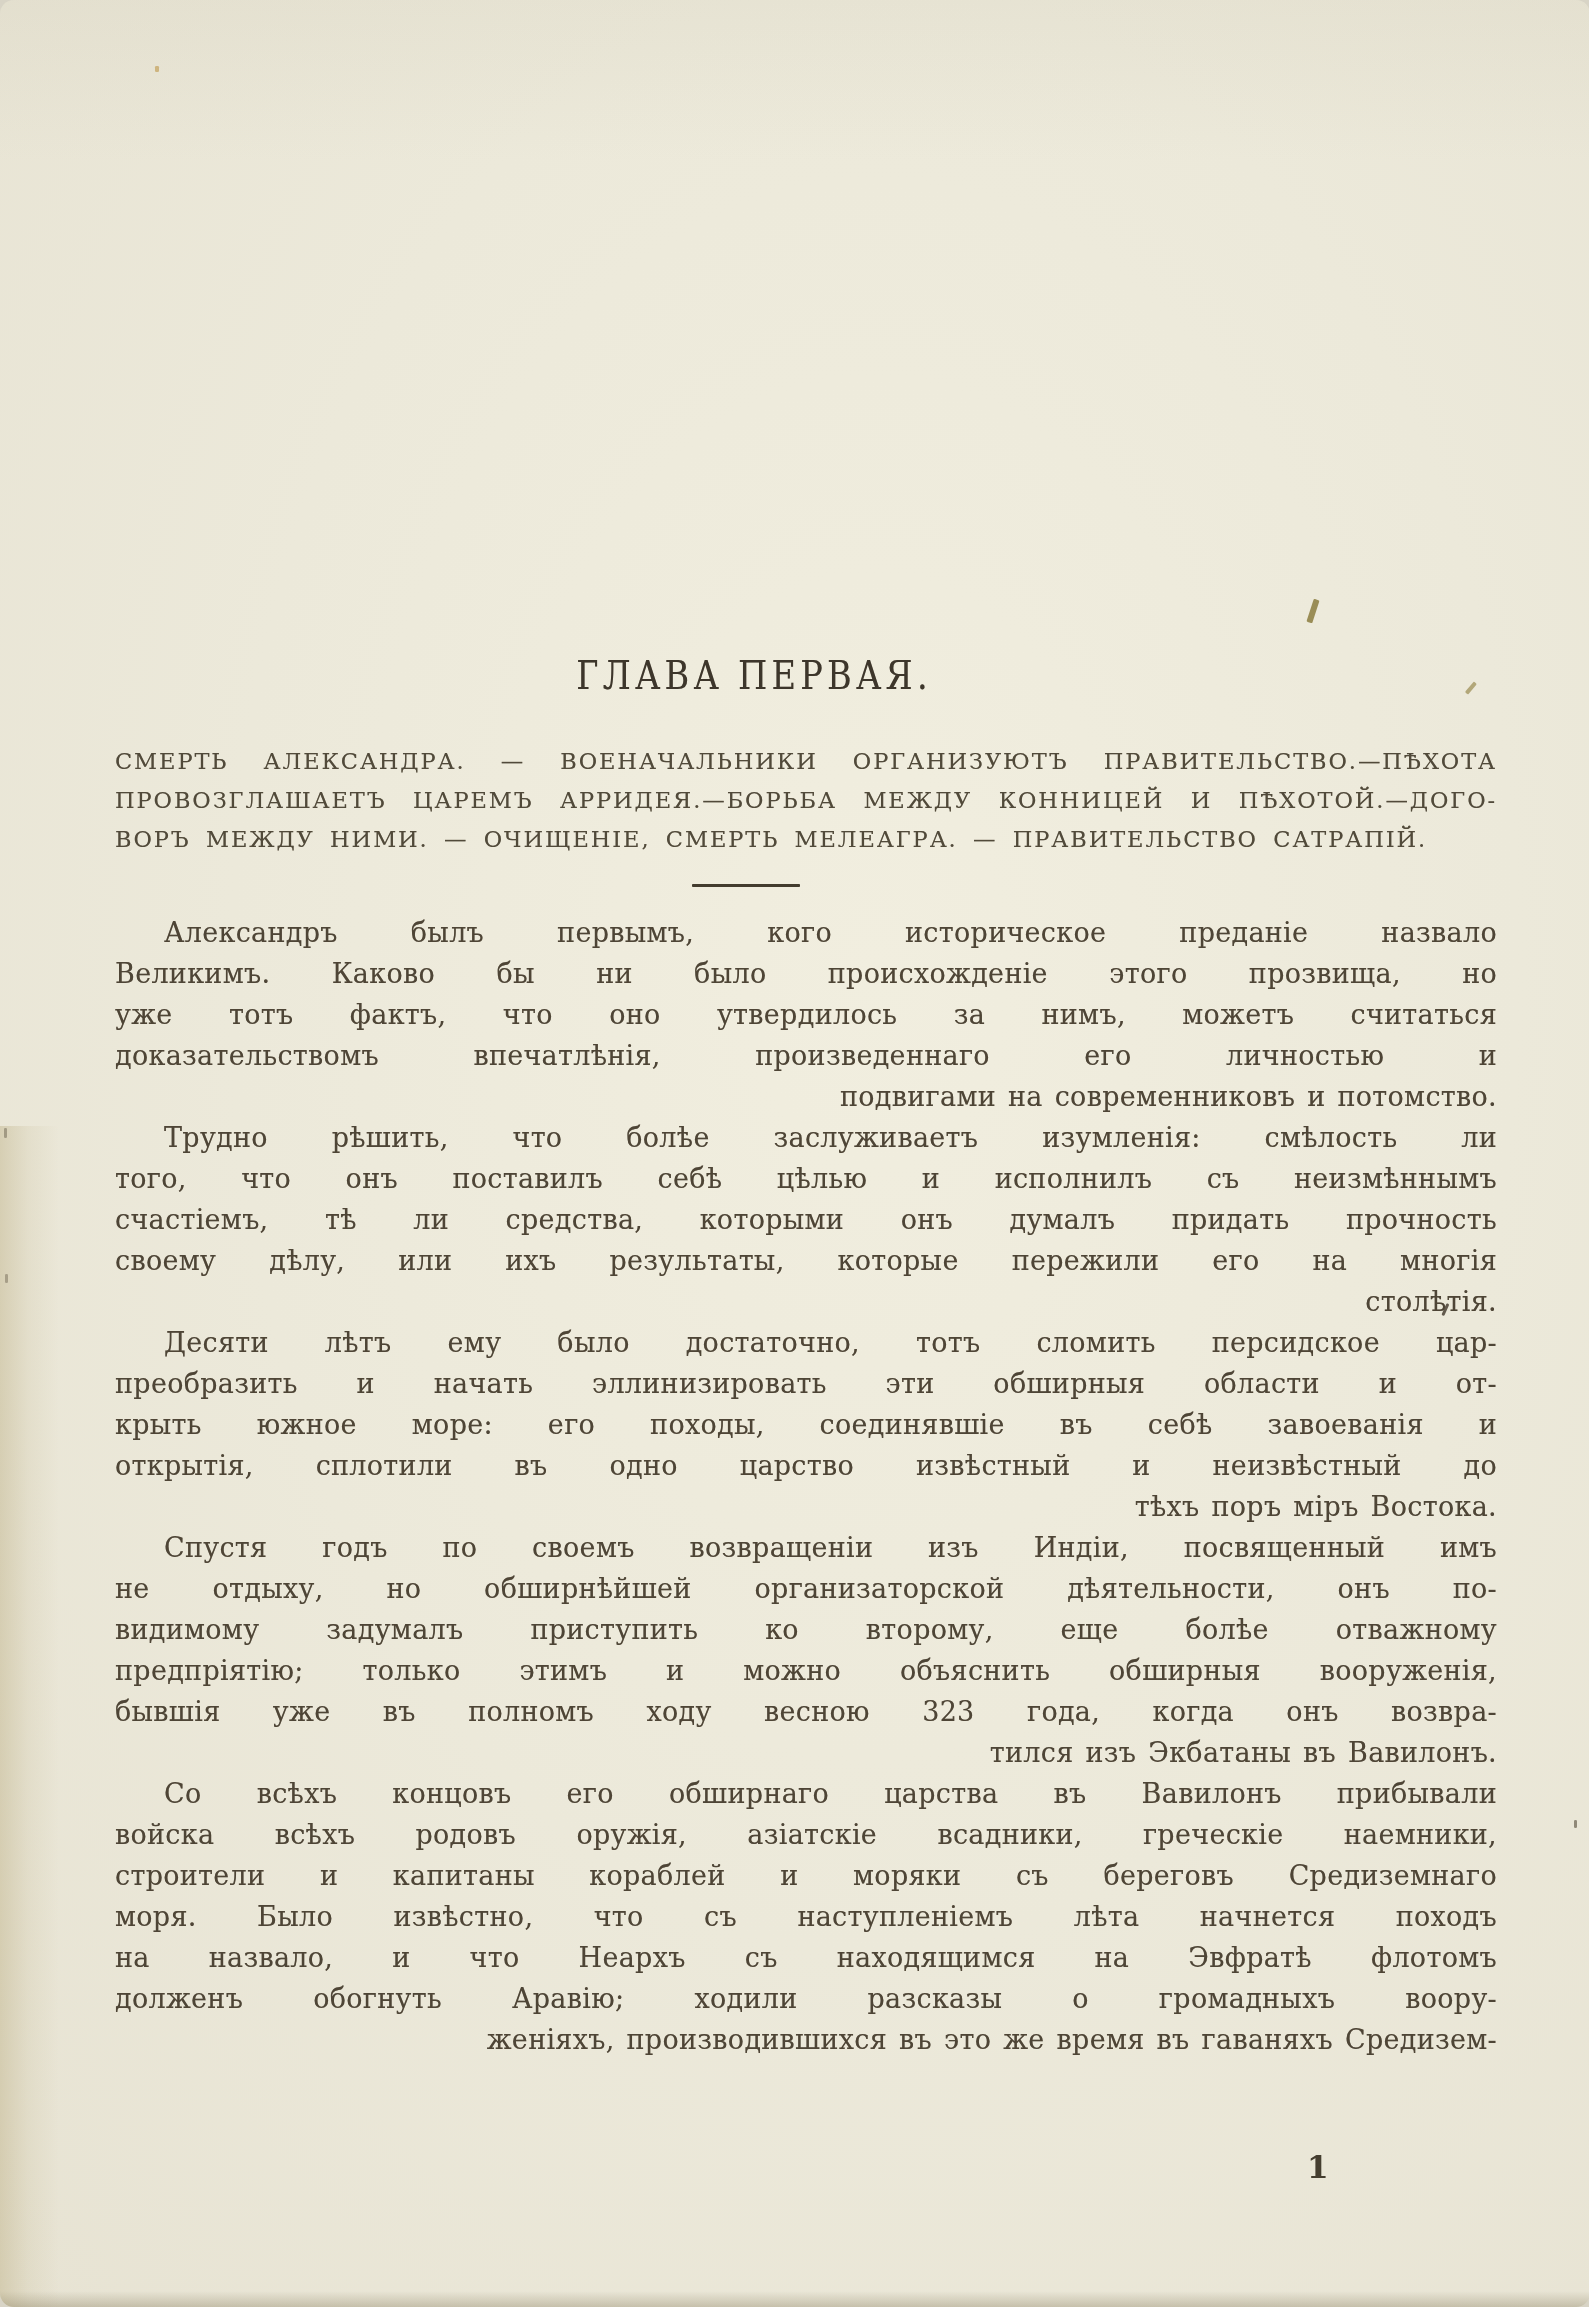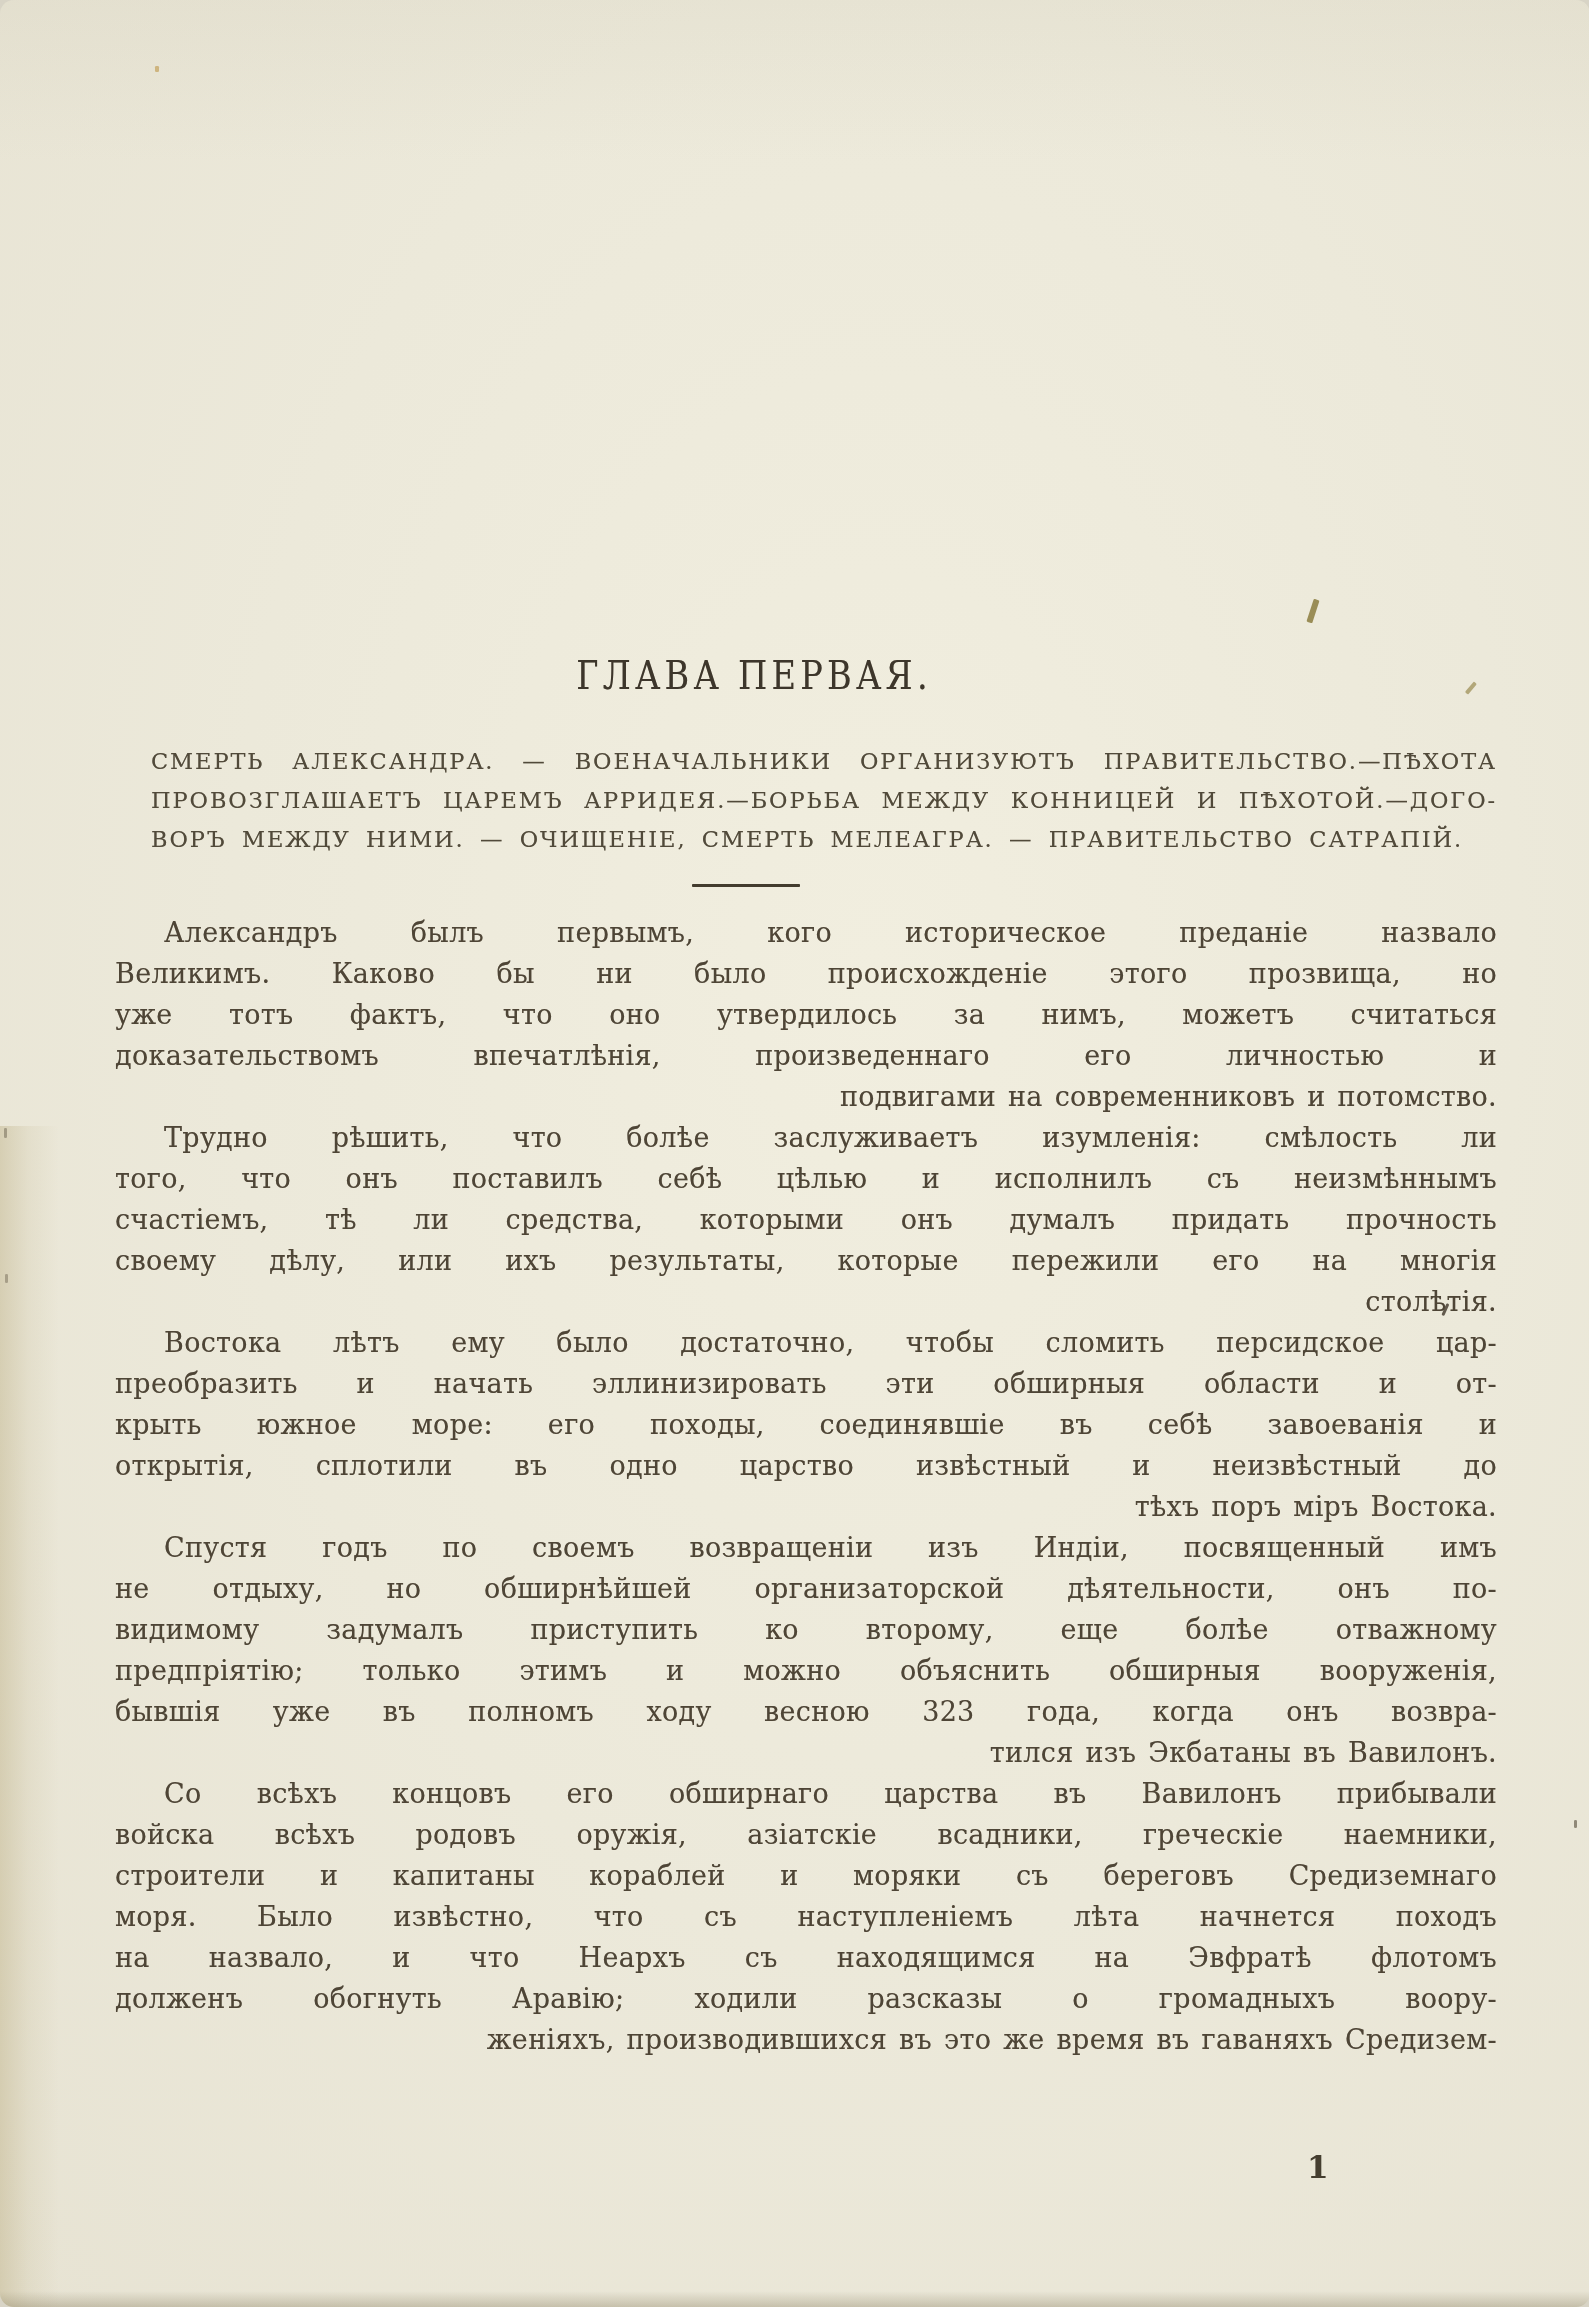--- a/index.html
+++ b/index.html
@@ -55,21 +55,21 @@
     transform: scaleX(0.84);
     transform-origin: 50% 50%;
     white-space: nowrap;
   }
 
   .summary {
     position: absolute; left: 115px; top: 742px; width: 1382px;
     font-size: 22.5px; letter-spacing: 1.9px; word-spacing: 6.3px;
     color: #514a3a;
   }
-  .sum-line { height: 39px; line-height: 39px; overflow: hidden; margin-left: 36px; }
+  .sum-line { height: 39px; line-height: 39px; overflow: hidden; }
 
   .divider {
     position: absolute; left: 692px; top: 884px; width: 108px; height: 3.1px;
     background: #433c2e; border-radius: 1.3px;
     box-shadow: 0 0 0.6px rgba(67,60,46,0.6);
   }
 
   .body-text {
     position: absolute; left: 115px; top: 912px; width: 1382px;
     font-size: 27px; letter-spacing: 0.3px; word-spacing: 3.1px;
@@ -118,21 +118,21 @@
         <div class="bline">подвигами на современниковъ и потомство.</div>
       </div>
       <div class="para">
         <div class="bline first just">Трудно рѣшить, что болѣе заслуживаетъ изумленія: смѣлость ли</div>
         <div class="bline just">того, что онъ поставилъ себѣ цѣлью и исполнилъ съ неизмѣннымъ</div>
         <div class="bline just">счастіемъ, тѣ ли средства, которыми онъ думалъ придать прочность</div>
         <div class="bline just">своему дѣлу, или ихъ результаты, которые пережили его на многія</div>
         <div class="bline">столѣтія.</div>
       </div>
       <div class="para">
-        <div class="bline first just">Востока лѣтъ ему было достаточно, чтобы сломить персидское цар-</div>
+        <div class="bline first just">Десяти лѣтъ ему было достаточно, тотъ сломить персидское цар-</div>
         <div class="bline just">преобразить и начать эллинизировать эти обширныя области и от-</div>
         <div class="bline just">крыть южное море: его походы, соединявшіе въ себѣ завоеванія и</div>
         <div class="bline just">открытія, сплотили въ одно царство извѣстный и неизвѣстный до</div>
         <div class="bline">тѣхъ поръ міръ Востока.</div>
       </div>
       <div class="para">
         <div class="bline first just">Спустя годъ по своемъ возвращеніи изъ Индіи, посвященный имъ</div>
         <div class="bline just">не отдыху, но обширнѣйшей организаторской дѣятельности, онъ по-</div>
         <div class="bline just">видимому задумалъ приступить ко второму, еще болѣе отважному</div>
         <div class="bline just">предпріятію; только этимъ и можно объяснить обширныя вооруженія,</div>

